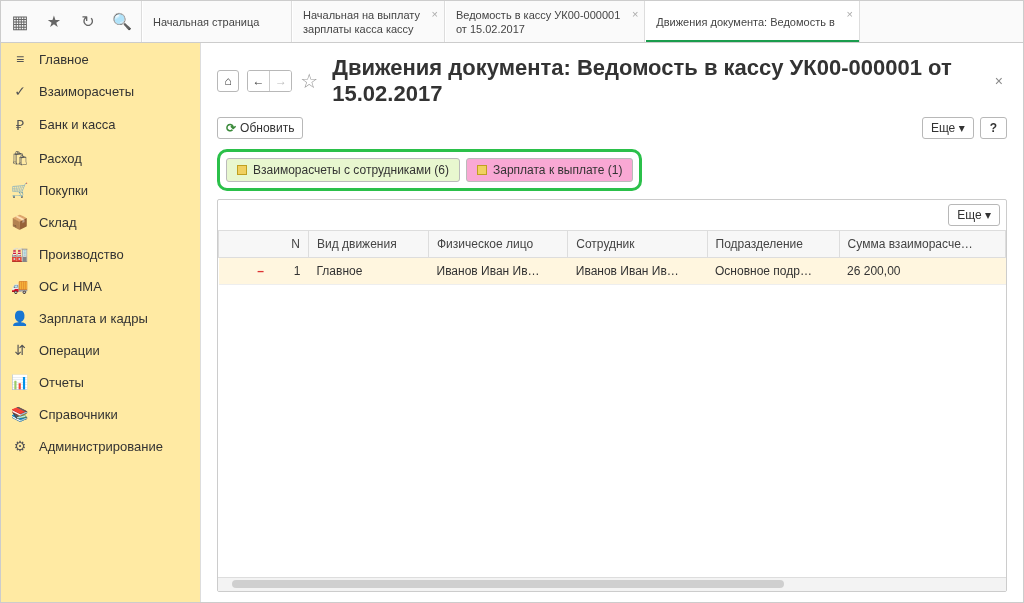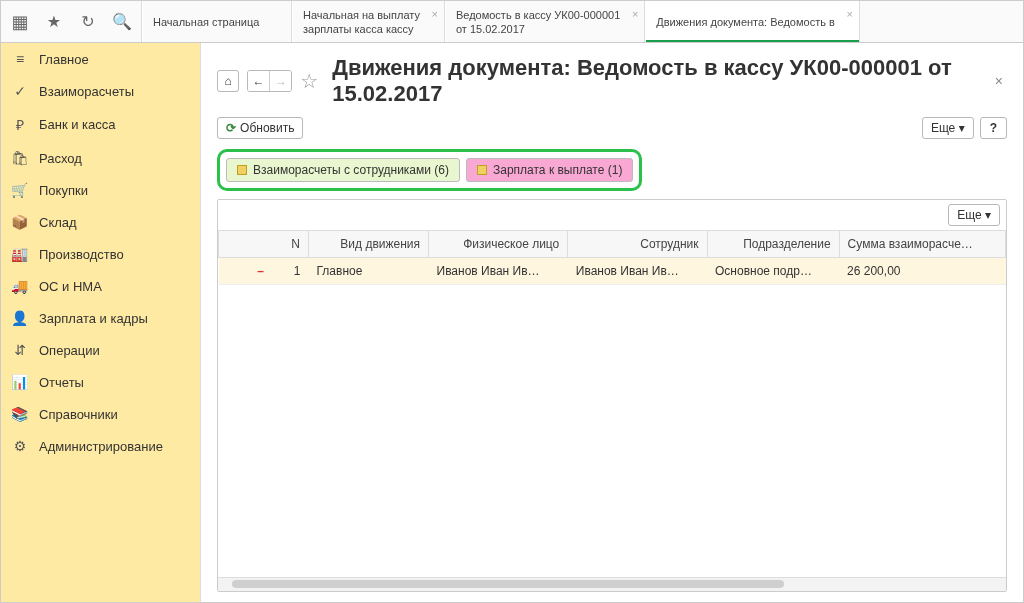--- a/index.html
+++ b/index.html
@@ -174,21 +174,21 @@
   }
   table {
     width: 100%;
     border-collapse: collapse;
     font-size: 12px;
   }
   th {
     background: #f7f7f7;
     border: 1px solid #ddd;
     padding: 6px 8px;
-    text-align: right;
+    text-align: left;
     font-weight: normal;
     color: #444;
   }
   td {
     border-bottom: 1px solid #eee;
     padding: 6px 8px;
     background: #fff6df;
     color: #333;
   }
   .col-n { width: 90px; text-align: right; }

